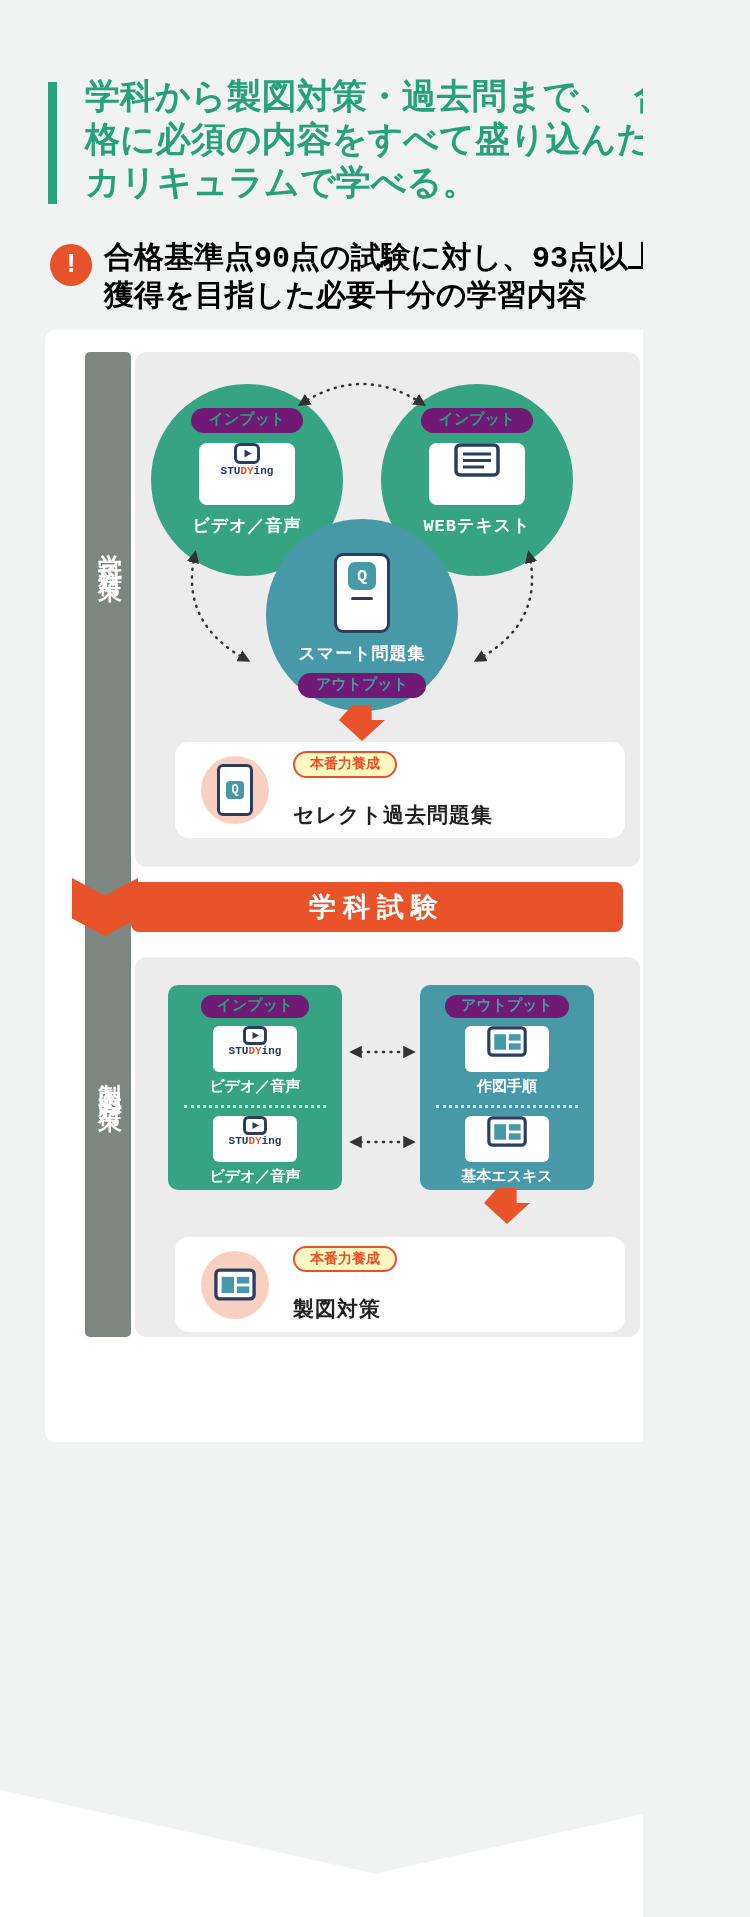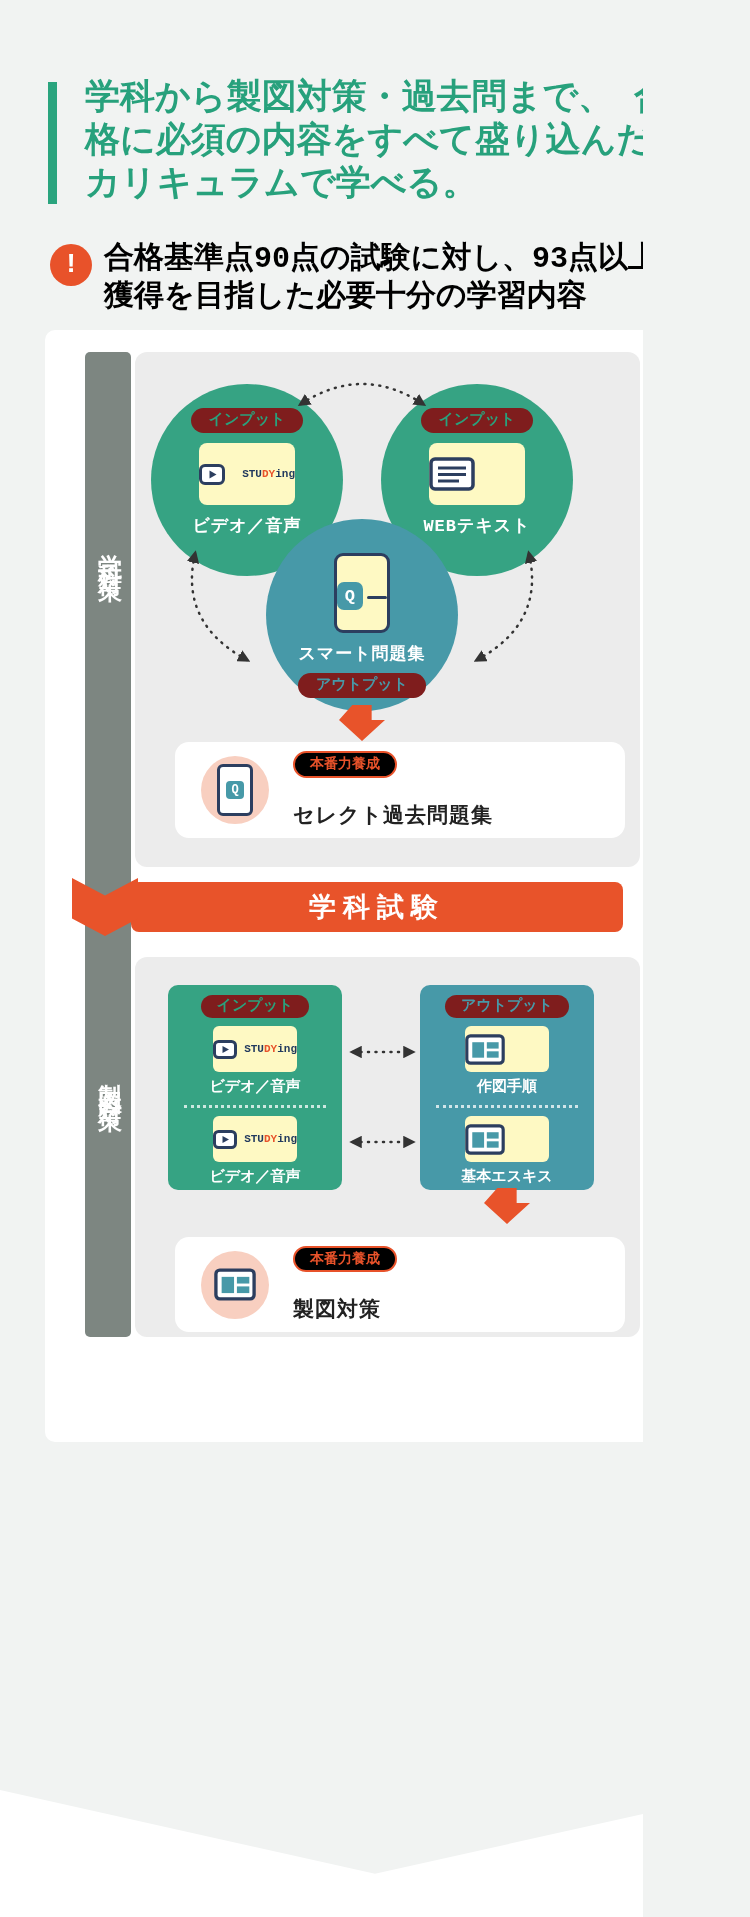--- a/index.html
+++ b/index.html
@@ -52,27 +52,27 @@
   .section-gakka { left:90px; top:22px; width:505px; height:515px; }
   .section-seizu { left:90px; top:627px; width:505px; height:380px; }
 
   
   .circle { position:absolute; width:192px; height:192px; border-radius:50%; display:flex; flex-direction:column; align-items:center; }
   .circle-video   { left:106px; top:54px;  background:#36a383; z-index:2; padding-top:24px; }
   .circle-webtext { left:336px; top:54px;  background:#36a383; z-index:1; padding-top:24px; }
   .circle-smart   { left:221px; top:189px; background:#4799a8; z-index:3; padding-top:34px; }
 
   .pill {
-    background:#7f1d1d; border-radius:16px; font-size:15px; font-weight:bold;
+    background:#701a75; border-radius:16px; font-size:15px; font-weight:bold;
     padding:5px 18px; line-height:1; white-space:nowrap;
   }
   .pill-green { color:#2aa17c; }
   .pill-teal  { color:#4799a8; }
 
-  .iconbox { background:#fef9c3; display:flex; flex-direction:row; align-items:center; justify-content:space-between; }
+  .iconbox { background:#ffffff; display:flex; flex-direction:column; align-items:center; justify-content:flex-start; }
   .iconbox-media { width:96px; height:62px; border-radius:8px; margin-top:10px; gap:2px; }
   .iconbox-phone { width:56px; height:80px; border-radius:9px; border:3px solid #2c3e5f; gap:4px; padding-top:6px; }
   .phone-line { width:22px; height:3px; background:#2c3e5f; border-radius:2px; margin-top:3px; }
   .q-badge {
     width:28px; height:28px; border-radius:7px; background:#4799a8; color:#fff;
     font-weight:bold; font-size:17px; display:flex; align-items:center; justify-content:center;
   }
   .clabel { color:#fff; font-weight:bold; font-size:17px; margin-top:9px; letter-spacing:1px; white-space:nowrap; }
 
   .logo { font-size:11px; font-weight:bold; color:#223a5e; line-height:1; white-space:nowrap; }
@@ -100,21 +100,21 @@
   .mini-phone {
     width:36px; height:52px; border-radius:6px; border:3px solid #2c3e5f; background:#fff;
     display:flex; align-items:center; justify-content:center;
   }
   .mini-q {
     width:18px; height:18px; border-radius:4px; background:#4799a8; color:#fff;
     font-weight:bold; font-size:12px; display:flex; align-items:center; justify-content:center;
   }
   .wb-right { margin-left:24px; display:flex; flex-direction:column; align-items:flex-start; gap:7px; }
   .honban {
-    border:2px solid #e8522a; color:#e8522a; background:#000000; border-radius:16px;
+    border:2px solid #e8522a; color:#e8522a; background:#fef9c3; border-radius:16px;
     font-size:14px; font-weight:bold; padding:3px 15px; line-height:1.2; white-space:nowrap;
   }
   .wb-label { font-size:21px; font-weight:bold; color:#222; letter-spacing:1px;margin-top:16px; }
 
   
   .banner {
     position:absolute; background:#e8532a; color:#fff; font-weight:bold;
     display:flex; align-items:center; justify-content:center; border-radius:8px; white-space:nowrap;
   }
   .banner-gakka { left:86px; top:552px; width:492px; height:50px; font-size:27px; letter-spacing:7px; }

